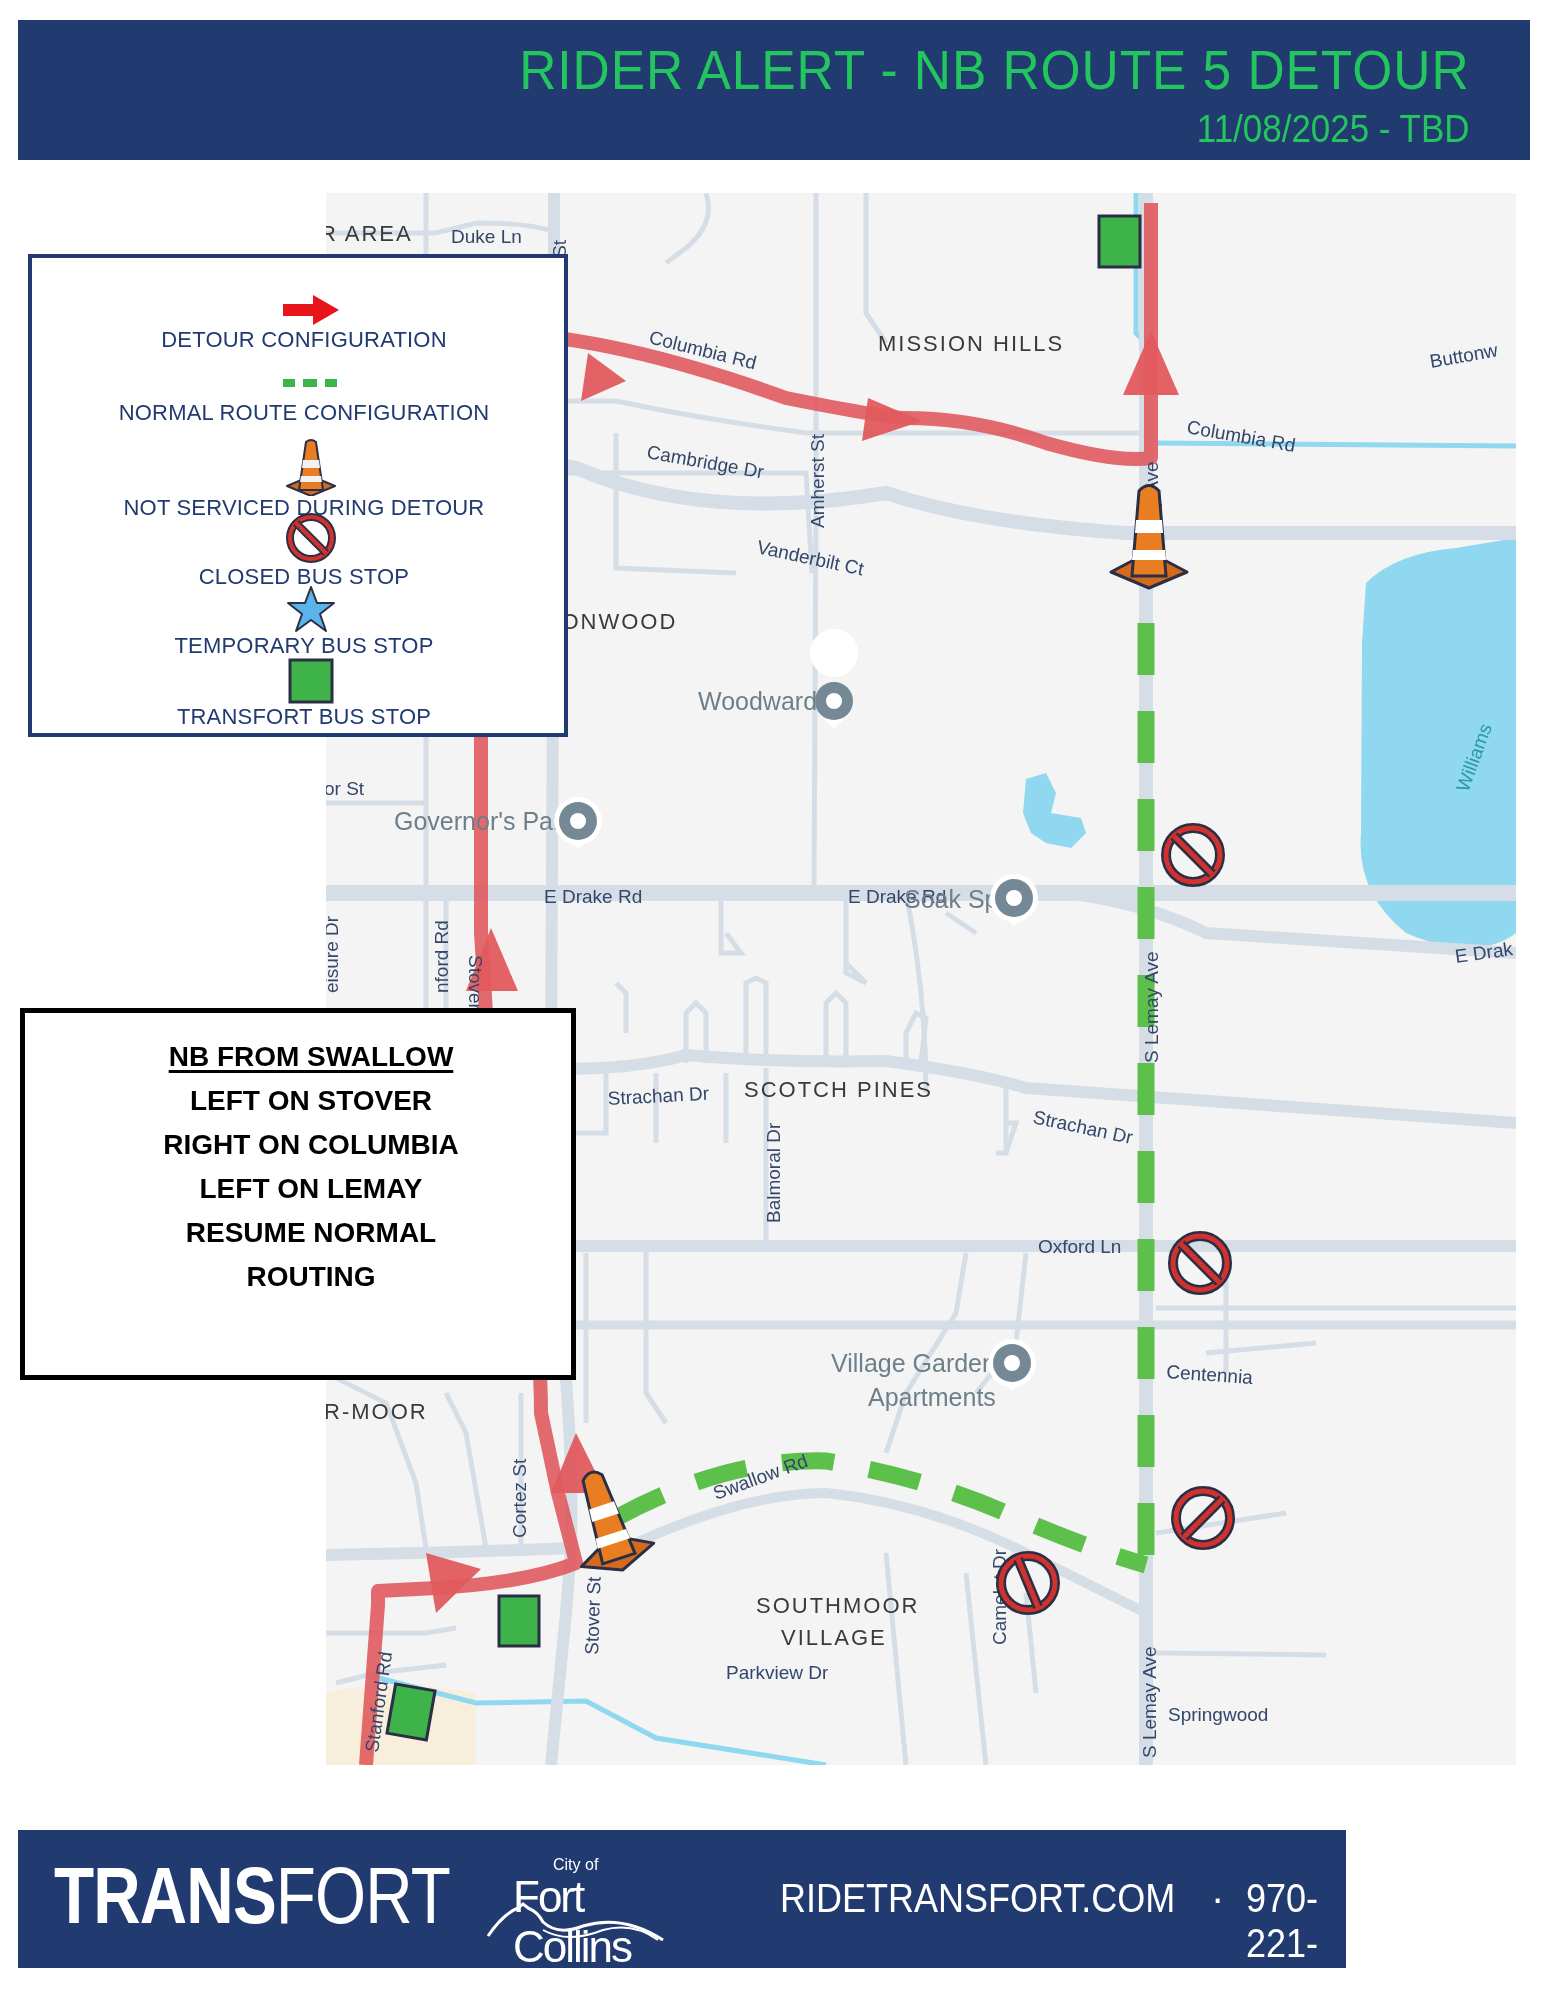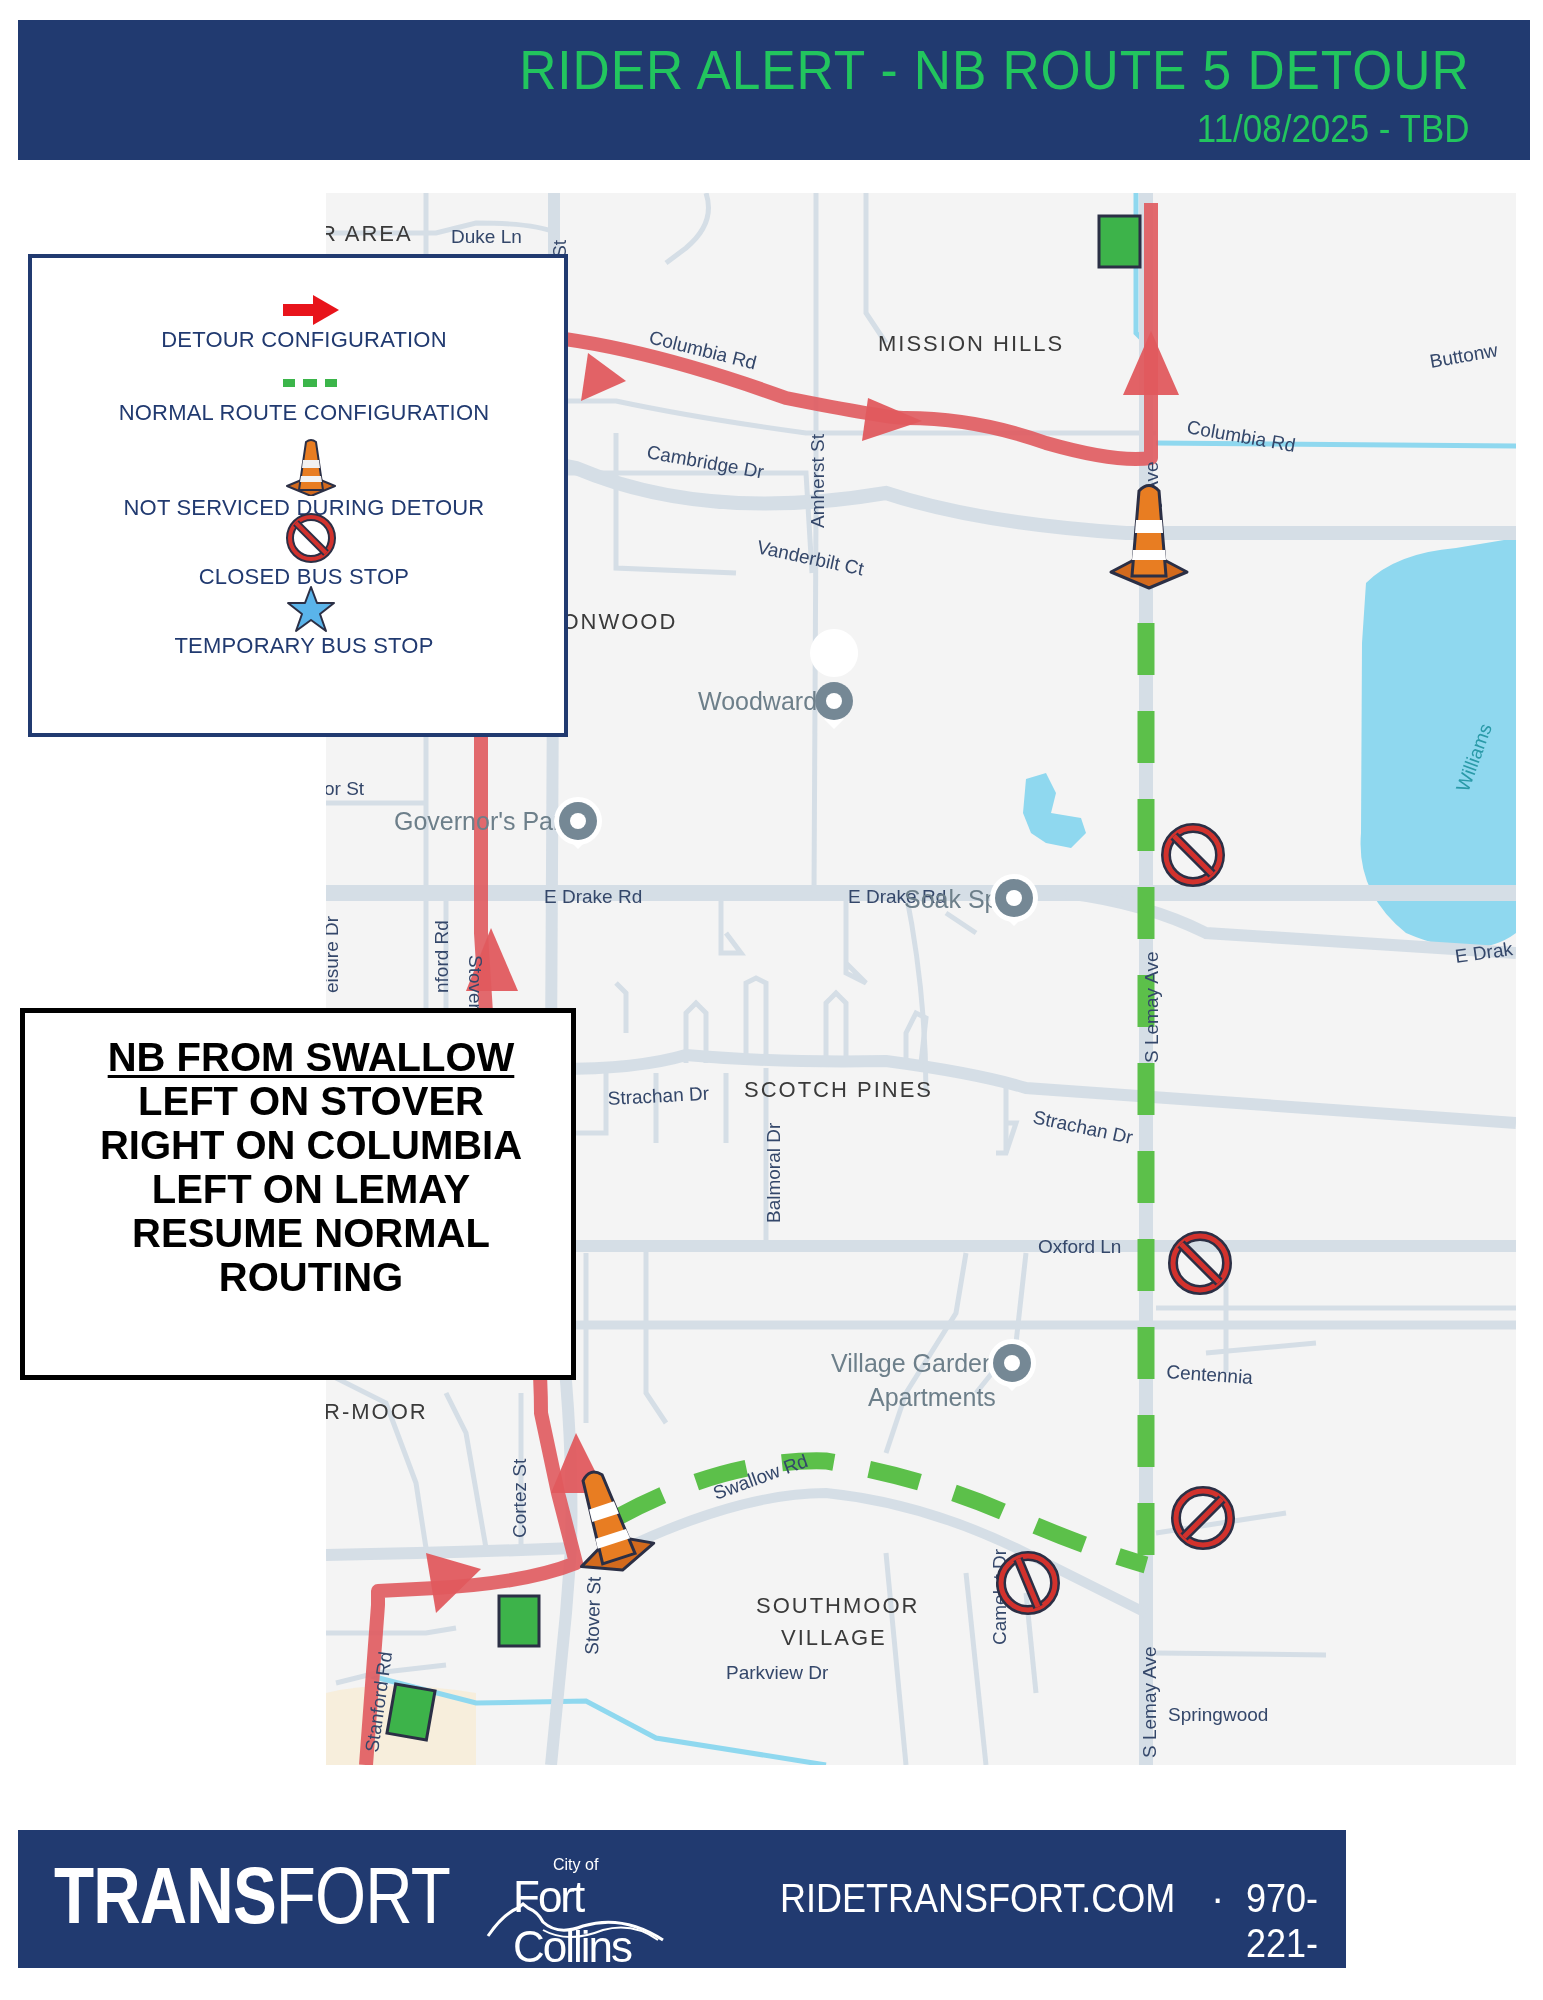--- a/index.html
+++ b/index.html
@@ -19,21 +19,21 @@
     background: #fff; border: 4px solid #213a70; box-sizing: border-box;
   }
   .legend .row { position: absolute; left: 0; width: 100%; height: 60px; display: flex; align-items: center; flex-direction: column; }
   .legend .sym { width: 70px; height: 56px; margin-left: 26px; display: flex; align-items: center; justify-content: center; }
   .legend .lbl { margin-left: 12px; font-size: 22px; color: #213a70; letter-spacing: 0.2px; }
 
   .directions {
     position: absolute; left: 20px; top: 1008px; width: 556px; height: 372px;
     background: #fff; border: 5px solid #000; box-sizing: border-box; text-align: center;
   }
-  .directions .line { font-weight: bold; font-size: 40px; line-height: 44px; color: #000; padding-left: 26px; }
+  .directions .line { font-weight: bold; font-size: 28px; line-height: 44px; color: #000; padding-left: 26px; }
   .directions .line.first { margin-top: 22px; text-decoration: underline; text-decoration-thickness: 3px; text-underline-offset: 4px; }
 
   .footer {
     position: absolute; left: 18px; top: 1830px; width: 1328px; height: 138px;
     background: #213a70; color: #fff;
   }
   .footer .brand { position: absolute; left: 36px; top: 26px; font-size: 80px; line-height: 1; letter-spacing: -1px; transform: scaleX(0.82); transform-origin: left; }
   .footer .brand b { font-weight: bold; }
   .footer .brand span.light { font-weight: normal; }
   .footer .city { position: absolute; left: 465px; top: 26px; width: 220px; height: 90px; }
@@ -322,20 +322,28 @@
     <div class="lbl">CLOSED BUS STOP</div>
   </div>
   <div class="row" style="top:327px">
     <div class="sym">
       <svg width="50" height="48" viewBox="0 0 50 48">
           <polygon points="25,2 31,18 48,18 34,29 40,46 25,35 10,46 16,29 2,18 19,18" fill="#5ab4ea" stroke="#2b2f45" stroke-width="2" stroke-linejoin="round"></polygon>
         </svg>
     </div>
     <div class="lbl">TEMPORARY BUS STOP</div>
   </div>
+  <div class="row" style="top:400px">
+    <div class="sym">
+      <svg width="46" height="46" viewBox="0 0 46 46">
+          <rect x="2" y="2" width="42" height="42" fill="#3db34a" stroke="#2b2f45" stroke-width="3"></rect>
+        </svg>
+    </div>
+    <div class="lbl">TRANSFORT BUS STOP</div>
+  </div>
 </div>
 
 <div class="directions">
   <div class="line first">NB FROM SWALLOW</div>
   <div class="line">LEFT ON STOVER</div>
   <div class="line">RIGHT ON COLUMBIA</div>
   <div class="line">LEFT ON LEMAY</div>
   <div class="line">RESUME NORMAL</div>
   <div class="line">ROUTING</div>
 </div>

